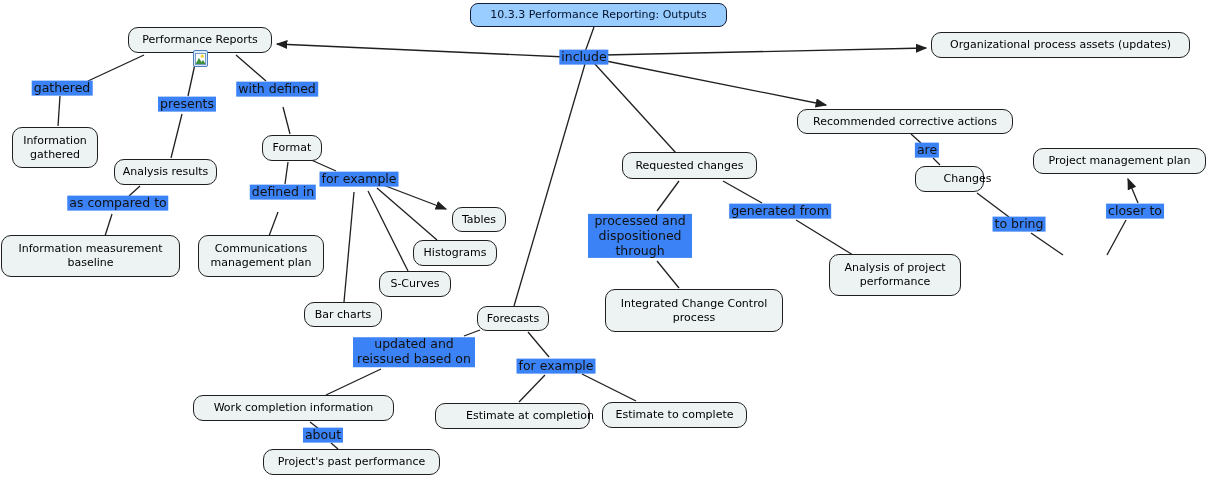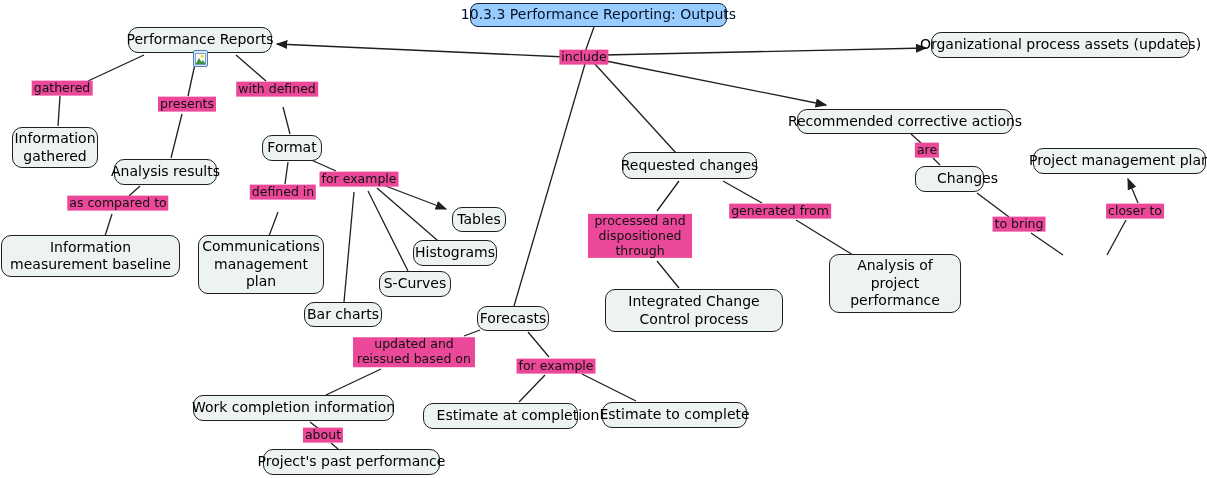--- a/index.html
+++ b/index.html
@@ -13,36 +13,36 @@
   #wires{position:absolute;left:0;top:0;z-index:1;}
   .node{
     position:absolute;
     box-sizing:border-box;
     display:flex;align-items:center;justify-content:center;
     text-align:center;
     background:#edf3f3;
     border:1px solid #1f1f1f;
     border-radius:10px;
     color:#000;
-    font-size:14px;
+    font-size:11px;
     line-height:1.25;
     padding:2px 4px;
     z-index:3;
   }
   .node.single{white-space:nowrap;}
   .node.title-node{
     background:#99ccff;
     border:1px solid #14203a;
     border-radius:8px;
     color:#031229;
   }
   .edge-label{
     position:absolute;
     transform:translate(-50%,-50%);
-    background:#ec4899;
+    background:#3b82f6;
     color:#111;
     font-size:12.5px;
     line-height:1.18;
     text-align:center;
     padding:0 2px;
     z-index:2;
     white-space:nowrap;
   }
   .edge-label.wrap{white-space:normal;}
   #resource-icon{
@@ -145,21 +145,21 @@
   <div class="node single" style="left:379px;top:271px;width:72px;min-height:26px;">S-Curves</div>
 
   <div class="node single" style="left:304px;top:302px;width:78px;min-height:25px;">Bar charts</div>
 
   <div class="node single" style="left:477px;top:306px;width:72px;min-height:25px;">Forecasts</div>
 
   <div class="node single" style="left:193px;top:395px;width:201px;min-height:26px;">Work completion information</div>
 
   <div class="node single" style="left:263px;top:449px;width:177px;min-height:26px;">Project's past performance</div>
 
-  <div class="node single" style="left:423px;top:403px;width:155px;min-height:26px;padding-left:39px;">Estimate at completion</div>
+  <div class="node single" style="left:435px;top:403px;width:155px;min-height:26px;padding-left:39px;">Estimate at completion</div>
 
   <div class="node single" style="left:602px;top:402px;width:145px;min-height:26px;">Estimate to complete</div>
 
   <div class="node single" style="left:622px;top:152px;width:135px;min-height:27px;">Requested changes</div>
 
   <div class="node" style="left:605px;top:289px;width:178px;min-height:43px;">Integrated Change Control process</div>
 
   <div class="node" style="left:829px;top:254px;width:132px;min-height:42px;">Analysis of project performance</div>
 
   <div class="node single" style="left:931px;top:32px;width:259px;min-height:26px;">Organizational process assets (updates)</div>

